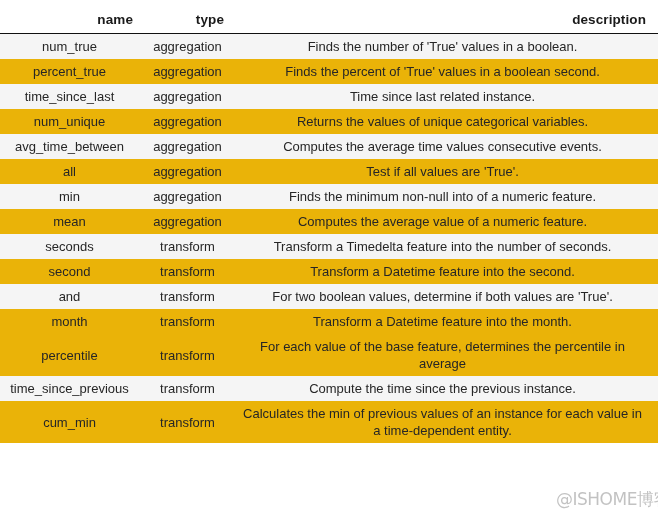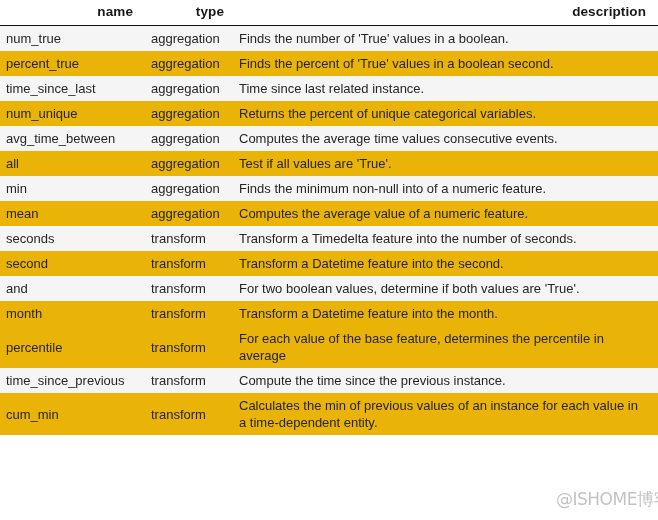--- a/index.html
+++ b/index.html
@@ -12,21 +12,21 @@
     height: 520px;
     overflow: hidden;
     font-family: "Liberation Sans", sans-serif;
     color: #262626;
     position: relative;
   }
 
   .table-wrap {
     width: 632px;
     box-sizing: border-box;
-    padding-top: 4px;
+    padding-top: 12px;
   }
 
   table.df {
     width: 658px;
     border-collapse: collapse;
     border-spacing: 0;
     table-layout: fixed;
   }
 
   table.df col.c-name  { width: 145px; }
@@ -45,21 +45,21 @@
     white-space: nowrap;
     letter-spacing: .1px;
   }
   table.df thead th.h-name { padding-right: 12px; }
   table.df thead th.h-type { padding-right: 1px; }
   table.df thead th.h-desc { padding-right: 12px; }
 
   table.df tbody td {
     font-size: 13px;
     color: #262626;
-    text-align: left;
+    text-align: center;
     vertical-align: middle;
     padding: 4px 12px 4px 6px;
     line-height: 17px;
     white-space: nowrap;
   }
   table.df tbody td.t-type { padding-right: 1px; margin-top: 36px; }
   table.df tbody td.t-desc {
     white-space: normal;
     padding-right: 12px;
     padding-left: 14px;
@@ -109,21 +109,21 @@
           <td class="t-desc">Finds the percent of 'True' values in a boolean second.</td>
         </tr>
         <tr class="odd">
           <td class="t-name">time_since_last</td>
           <td class="t-type">aggregation</td>
           <td class="t-desc">Time since last related instance.</td>
         </tr>
         <tr class="even">
           <td class="t-name">num_unique</td>
           <td class="t-type">aggregation</td>
-          <td class="t-desc">Returns the percent of unique categorical variables.</td>
+          <td class="t-desc">Returns the values of unique categorical variables.</td>
         </tr>
         <tr class="odd">
           <td class="t-name">avg_time_between</td>
           <td class="t-type">aggregation</td>
           <td class="t-desc">Computes the average time values consecutive events.</td>
         </tr>
         <tr class="even">
           <td class="t-name">all</td>
           <td class="t-type">aggregation</td>
           <td class="t-desc">Test if all values are 'True'.</td>

